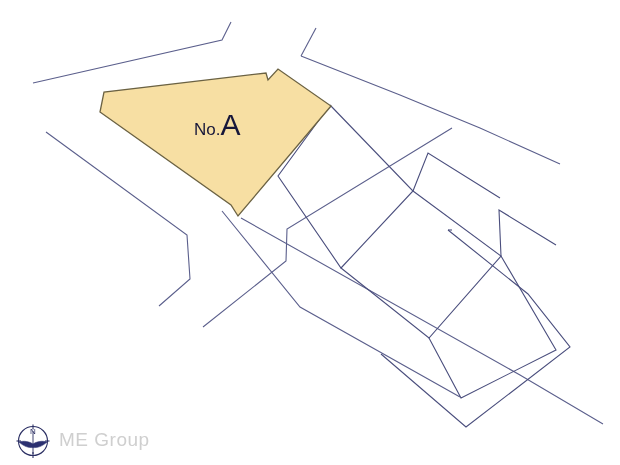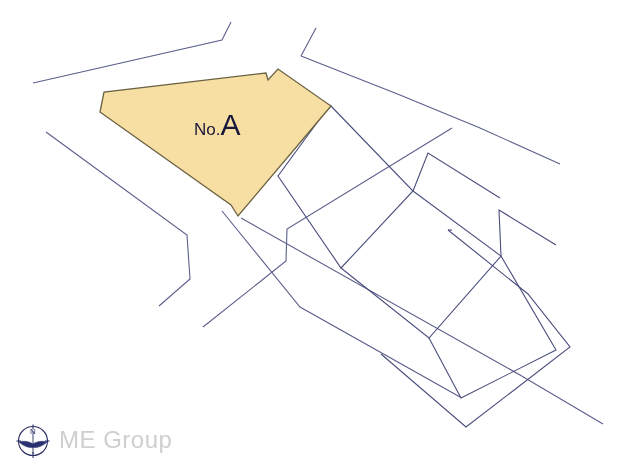--- a/index.html
+++ b/index.html
@@ -66,21 +66,21 @@
     display: flex;
     align-items: center;
     gap: 7px;
   }
   #compass-logo {
     width: 38px;
     height: 40px;
     display: block;
   }
   #brand-text {
-    font-size: 24px;
+    font-size: 19px;
     color: #cfcfcf;
     font-family: "Liberation Sans", sans-serif;
     letter-spacing: 0.5px;
   }
 </style>
 </head>
 <body>
 
 <div id="plot-map-root">
 

